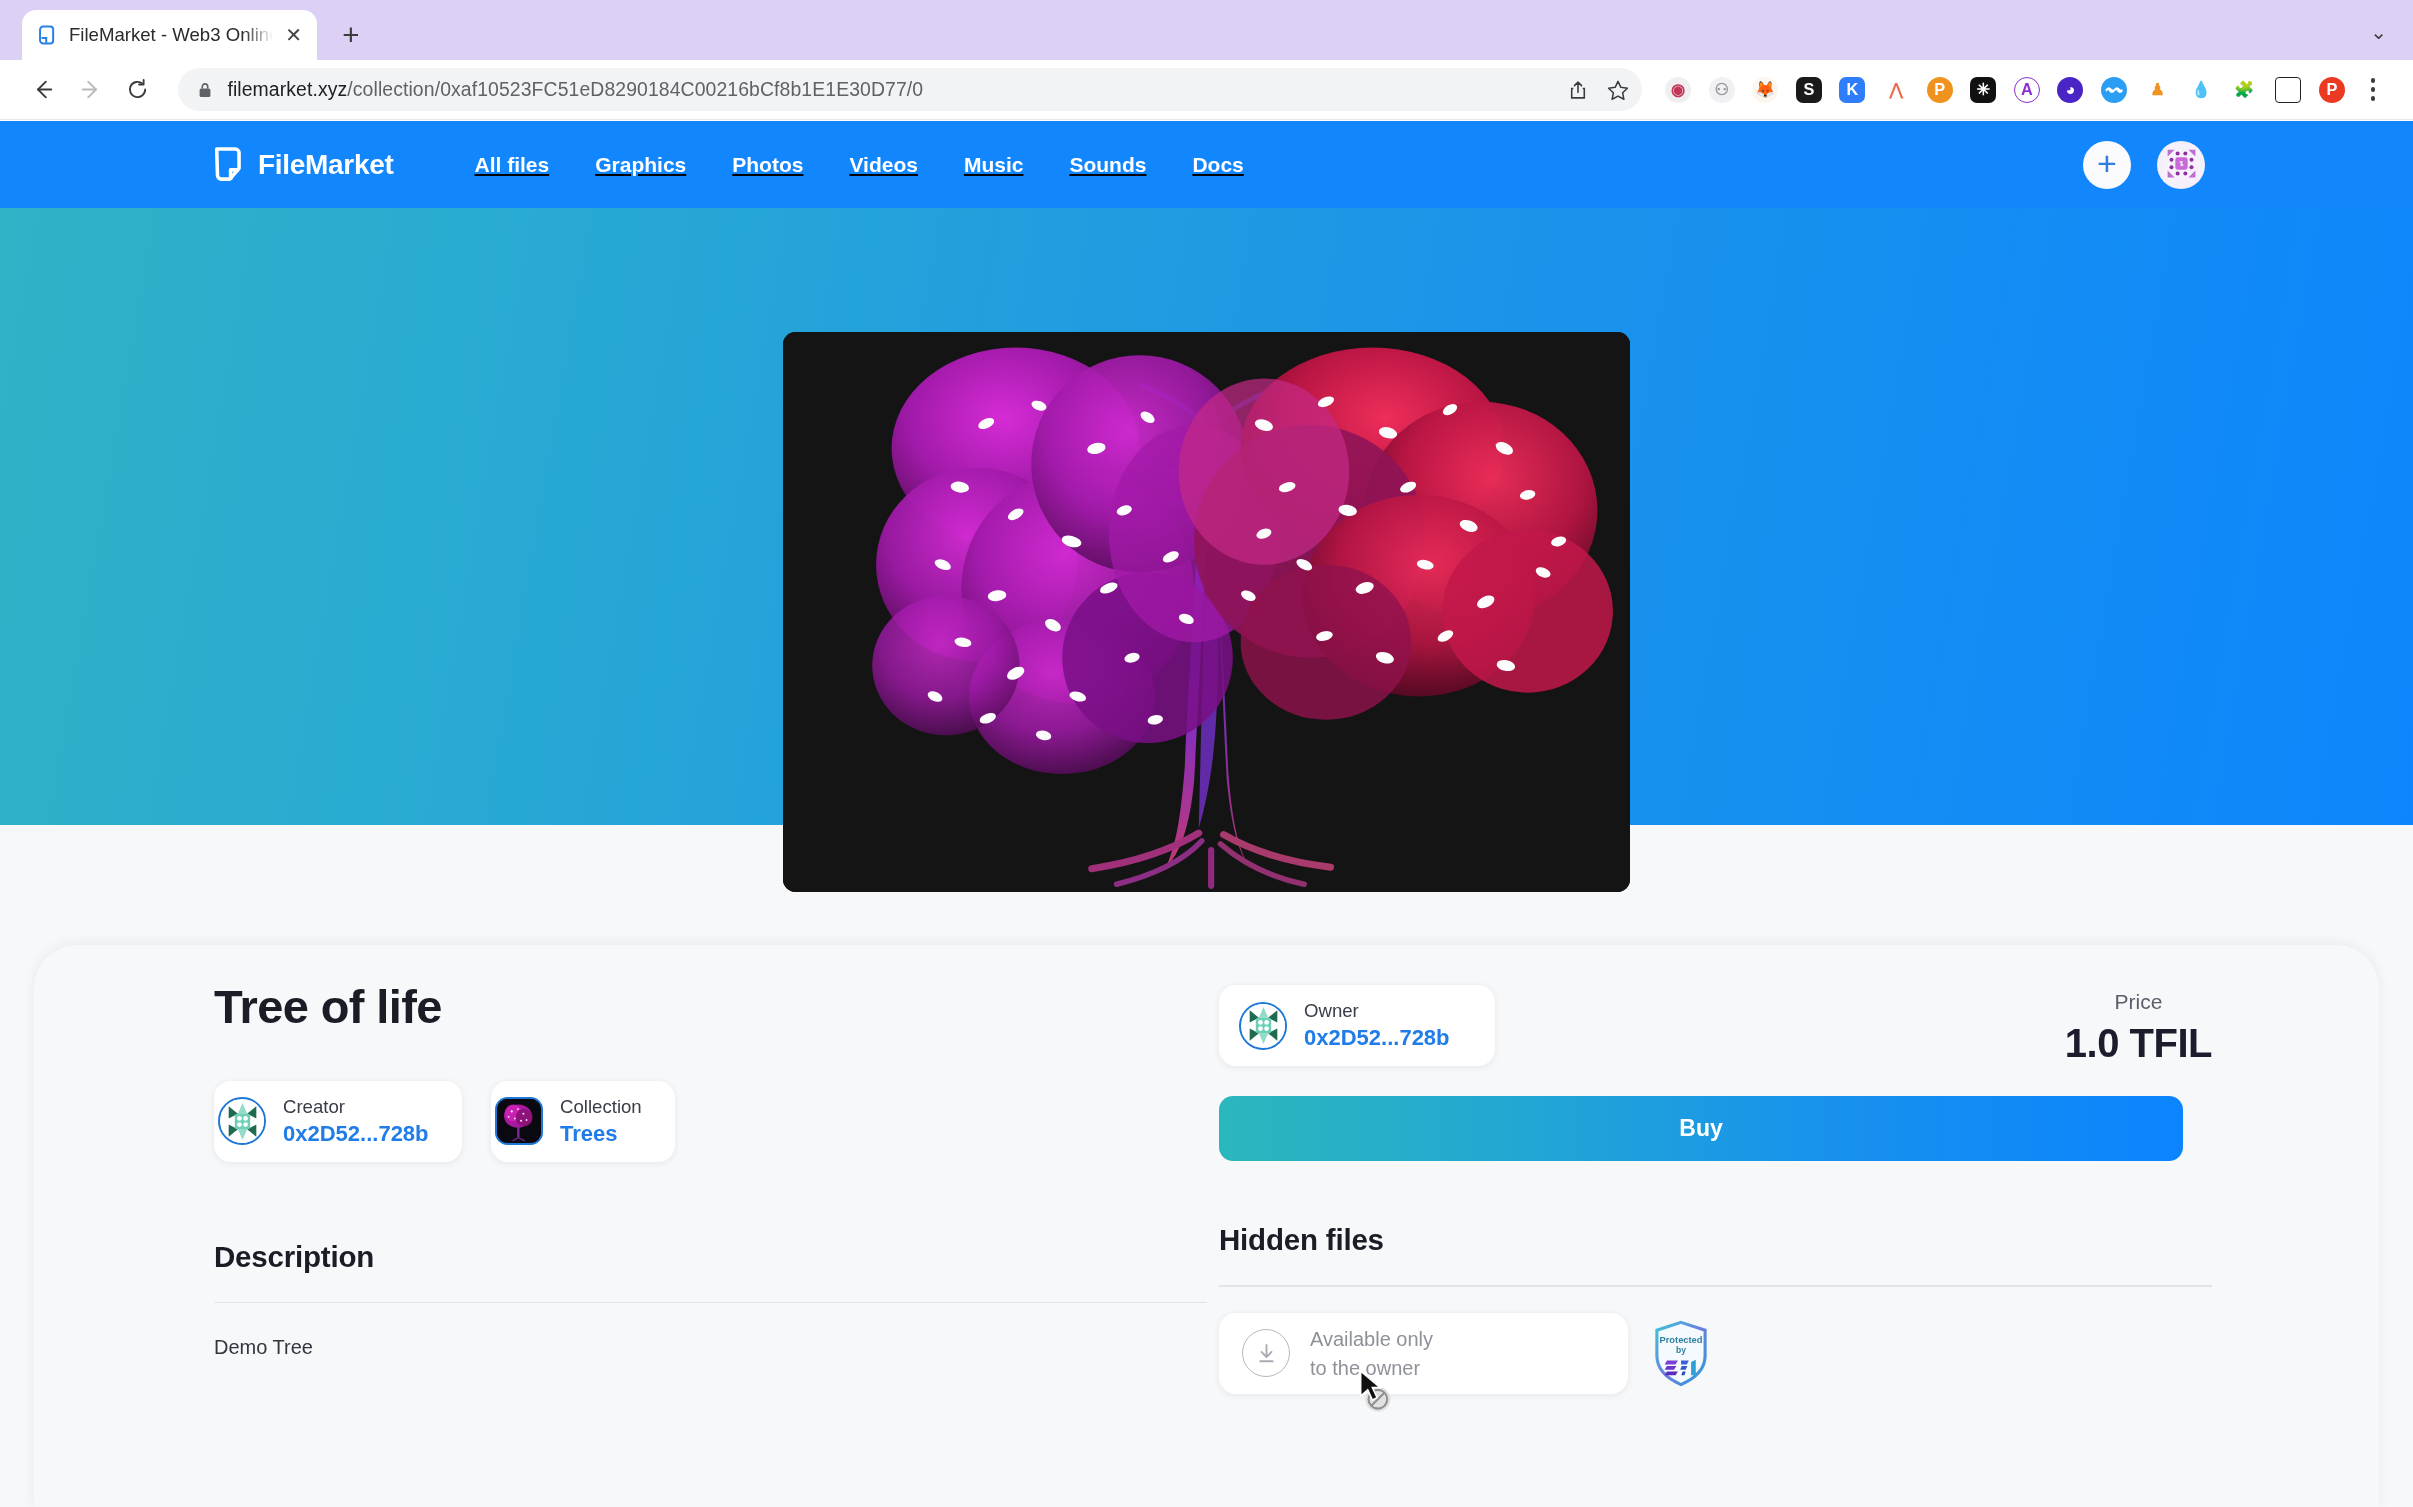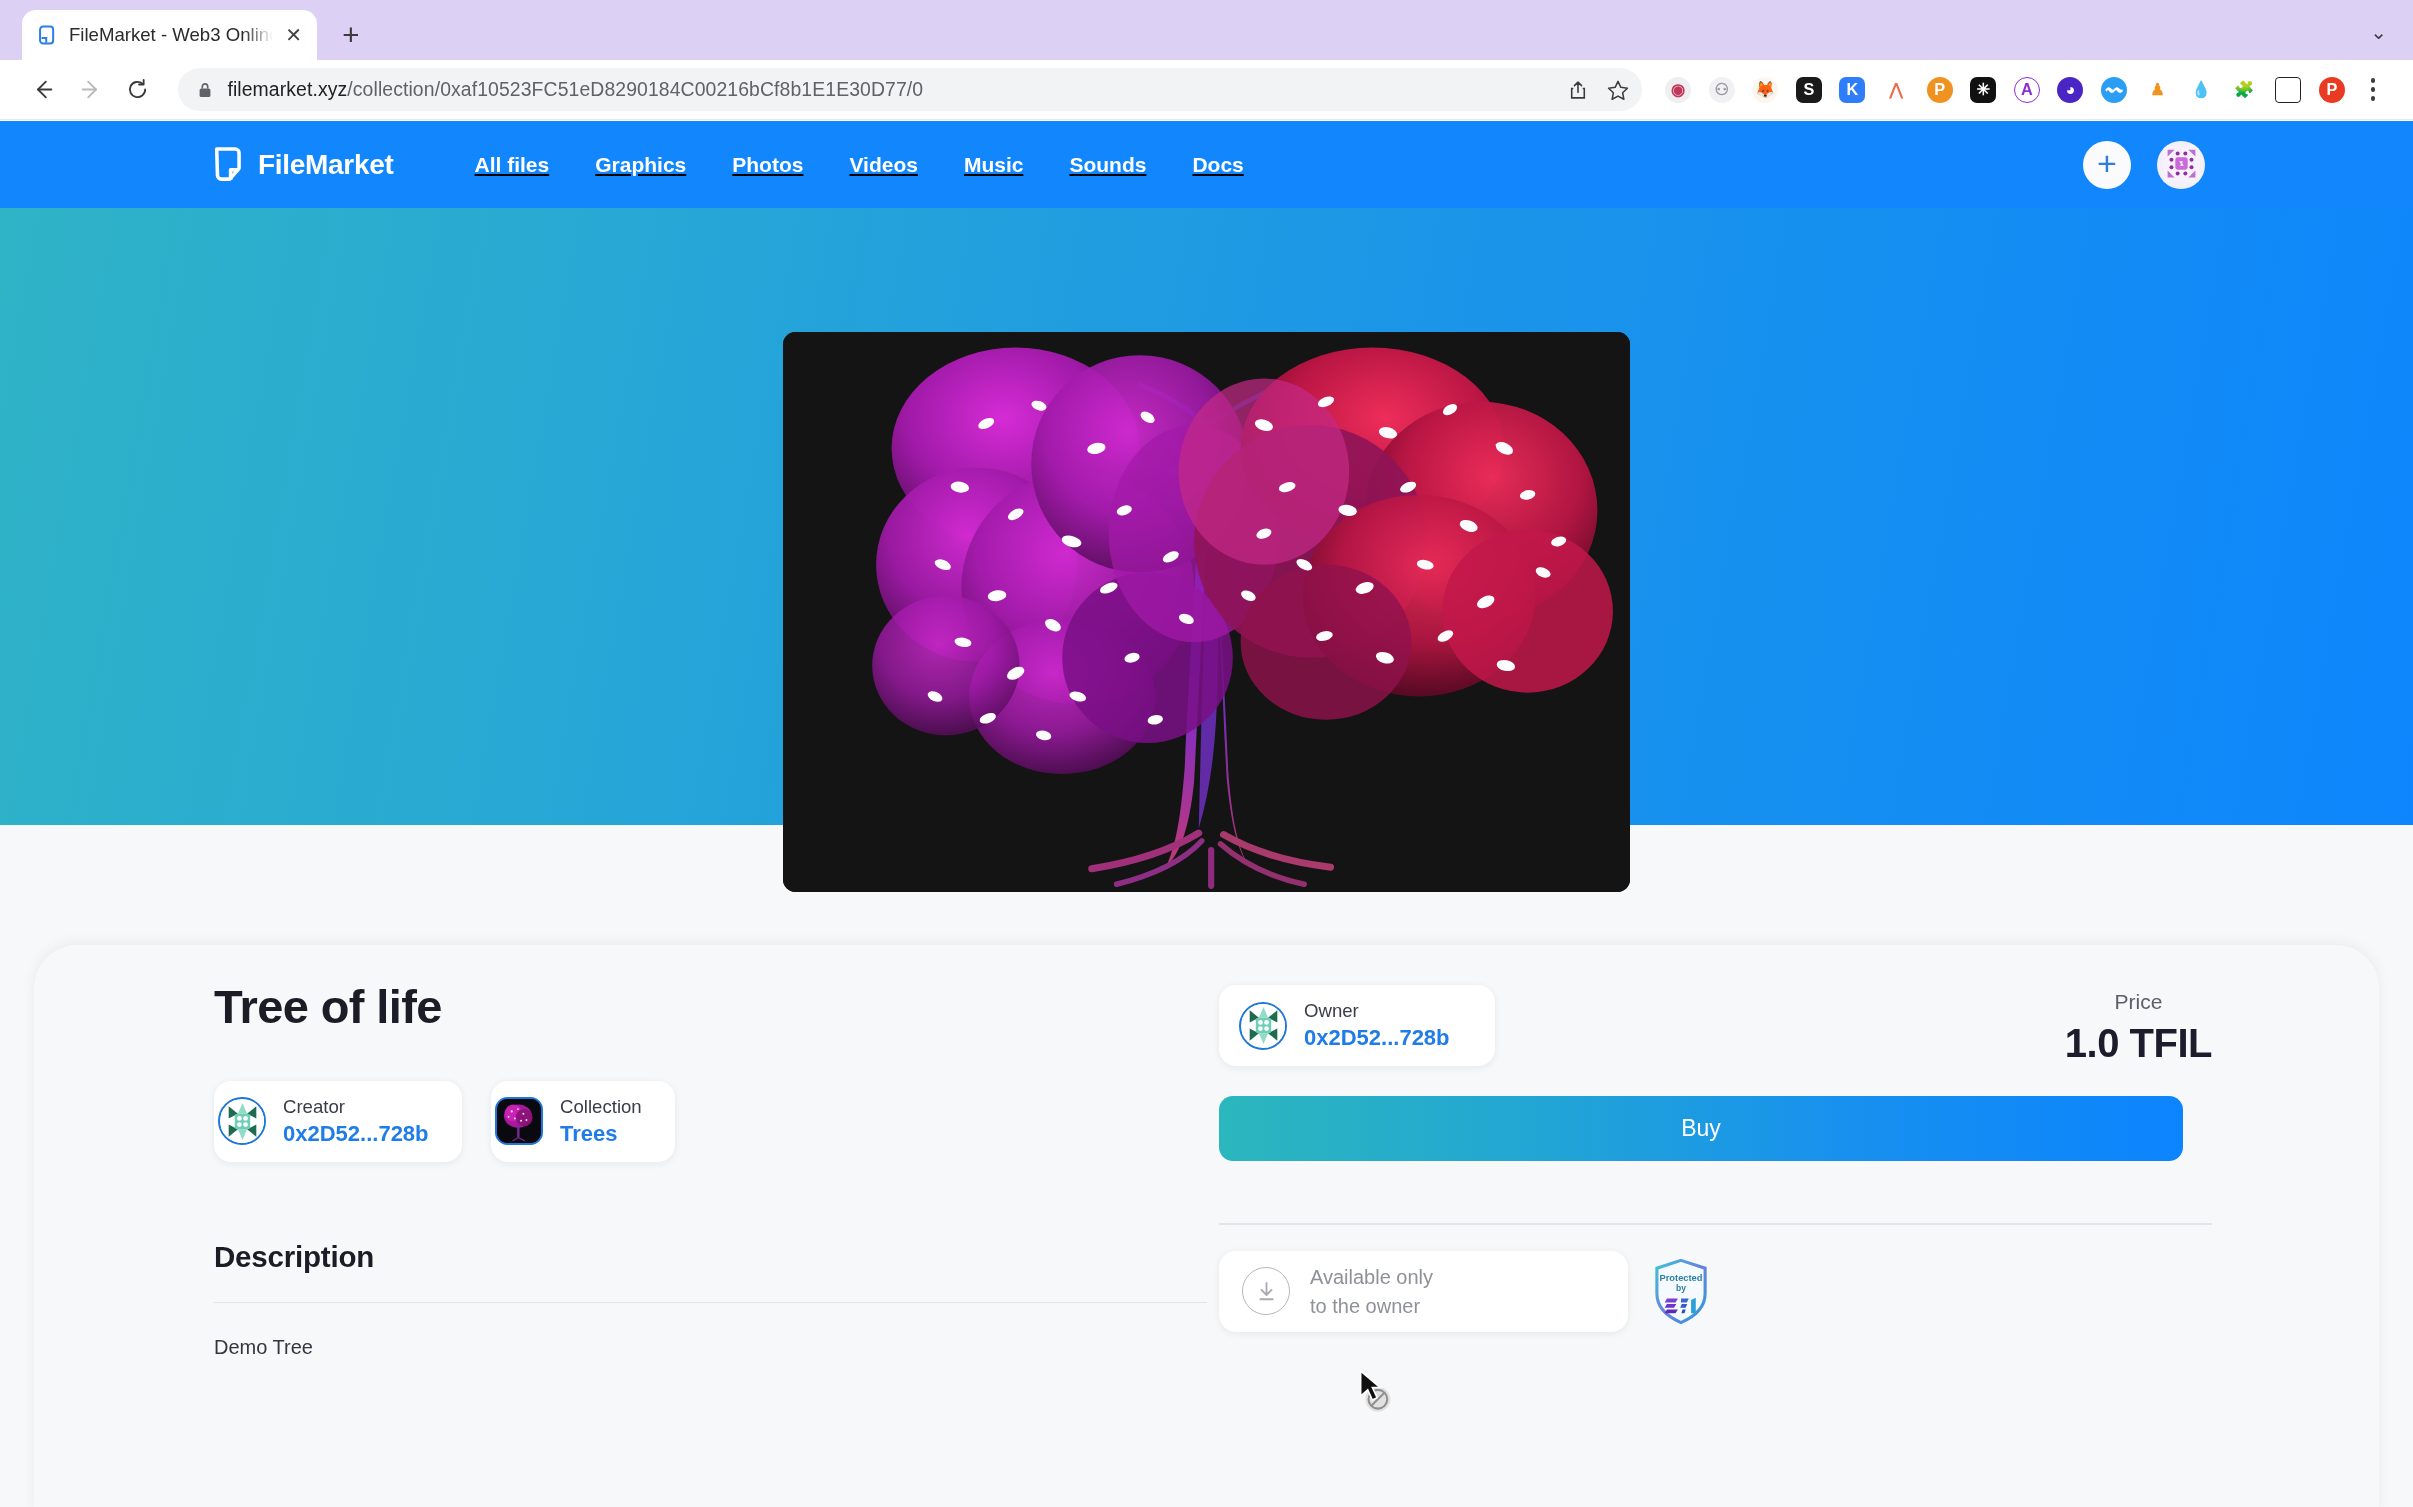--- a/index.html
+++ b/index.html
@@ -235,21 +235,21 @@
     font-size: 40px; font-weight: 700; color: #1b1c2c;
     letter-spacing: -0.5px; margin-top: 7.8px;
   }
 
   .buy-btn {
     margin-top: 29.5px;
     height: 65px; width: 964px;
     border-radius: 14px;
     background: linear-gradient(90deg, #2bb7bd 0%, #22a6d4 32%, #1790ef 66%, #0b84fe 100%);
     color: #fff;
-    font-size: 23px; font-weight: 400;
+    font-size: 23px; font-weight: 700;
     display: flex; align-items: center; justify-content: center;
     border: none;
     font-family: "Liberation Sans", sans-serif;
   }
 
   .hidden-head-wrap { margin-top: 62px; }
   .hidden-row { display: flex; align-items: center; gap: 25px; margin-top: 26px; }
   .hidden-card {
     background: #fff;
     border-radius: 17px;
@@ -653,20 +653,21 @@
             </div>
             <div class="price-block">
               <div class="price-cap">Price</div>
               <div class="price-val">1.0 TFIL</div>
             </div>
           </div>
 
           <button class="buy-btn">Buy</button>
 
           <div class="hidden-head-wrap">
+            <div class="section-head">Hidden files</div>
             <div class="section-rule"></div>
             <div class="hidden-row">
               <div class="hidden-card">
                 <span class="dl-circle">
                   <svg width="31" height="31" viewBox="0 0 40 40">
                     <path d="M20 9 V24 M13.5 18 L20 24.5 L26.5 18" fill="none" stroke="#a9abb3" stroke-width="2.4" stroke-linecap="round" stroke-linejoin="round"></path>
                     <path d="M12 30 H28" stroke="#a9abb3" stroke-width="2.4" stroke-linecap="round"></path>
                   </svg>
                 </span>
                 <span class="hidden-lines">

